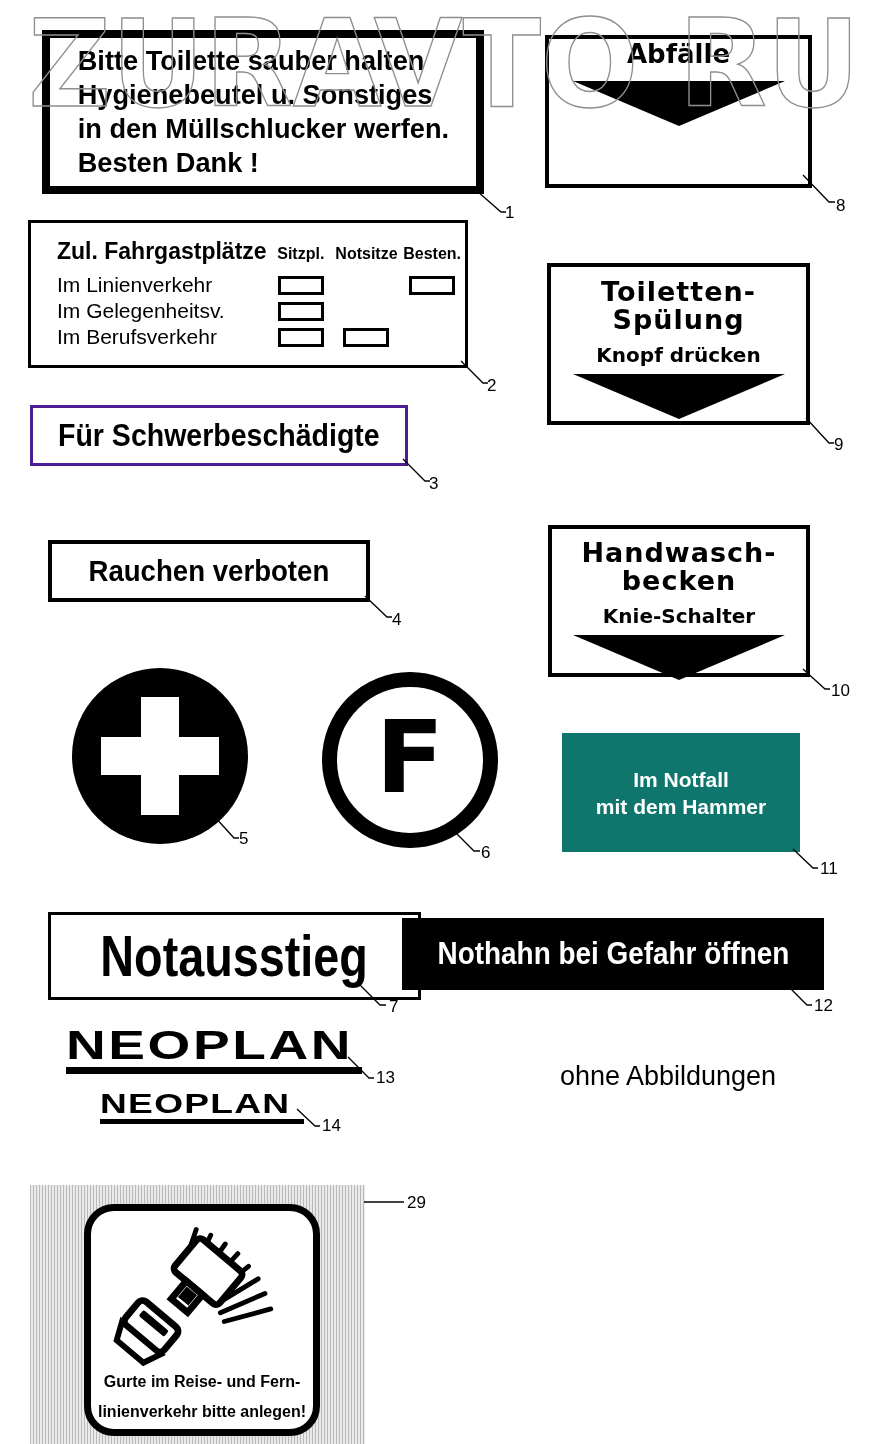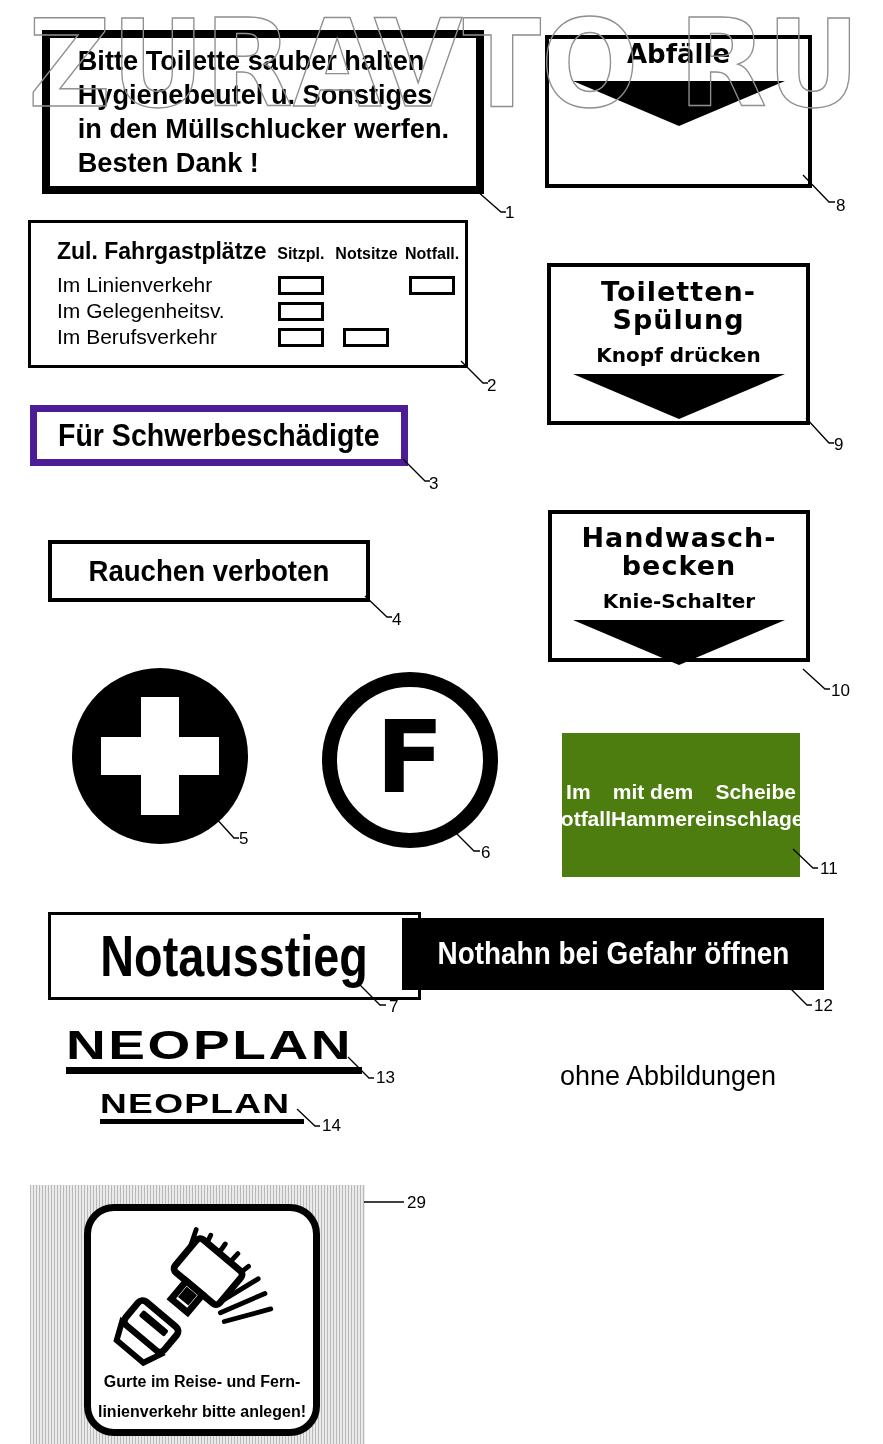--- a/index.html
+++ b/index.html
@@ -22,50 +22,50 @@
   #s2 { left:28px; top:220px; width:440px; height:148px; border:3px solid #000; padding:15px 0 0 26px; }
   .s2-head { display:flex; align-items:baseline; }
   .s2-title { width:212px; font-size:23px; font-weight:bold; }
   .s2-col { width:66px; text-align:center; font-size:16px; font-weight:bold; }
   .s2-rows { margin-top:7px; }
   .s2-row { display:flex; align-items:center; height:26px; }
   .s2-label { width:212px; font-size:21px; font-weight:normal; }
   .s2-cell { width:66px; display:flex; justify-content:center; }
   .blank-box { width:46px; height:19px; border:3px solid #000; box-sizing:border-box; background:#fff; }
 
-  #s3 { left:30px; top:405px; width:378px; height:61px; border:7px solid #4c1d95; font-weight:bold; font-size:31px; }
+  #s3 { left:30px; top:405px; width:378px; height:61px; border:3px solid #4c1d95; font-weight:bold; font-size:31px; }
   #s3 .inner { transform:scaleX(0.92); }
   #s4 { left:48px; top:540px; width:322px; height:62px; border:4px solid #000; font-weight:bold; font-size:30px; }
   #s4 .inner { transform:scaleX(0.92); }
 
   
   #s5 { left:72px; top:668px; width:176px; height:176px; background:#000; border-radius:50%; border:none; }
   #s5 .cross-h { position:absolute; left:29px; top:69px; width:118px; height:38px; background:#fff; }
   #s5 .cross-v { position:absolute; left:69px; top:29px; width:38px; height:118px; background:#fff; }
   #s6 { left:322px; top:672px; width:176px; height:176px; border:15px solid #000; border-radius:50%;
         font-family:"DejaVu Sans", sans-serif; font-weight:bold; font-size:100px; line-height:1; padding-bottom:4px; }
 
   #s7 { left:48px; top:912px; width:373px; height:88px; border:3px solid #000; font-weight:bold; font-size:57px; }
   #s7 .inner { transform:scaleX(0.82); white-space:nowrap; }
 
   
   .arrow-sign { border:4px solid #000; display:flex; flex-direction:column; align-items:center;
                 font-family:"DejaVu Sans", sans-serif; font-weight:bold; text-align:center; }
   #s8 { left:545px; top:35px; width:267px; height:153px; font-size:26px; }
   #s8 .tri { margin-top:12px; }
   #s9 { left:547px; top:263px; width:263px; height:162px; padding-top:11px; }
-  #s10 { left:548px; top:510px; width:262px; height:152px; padding-top:10px; }
+  #s10 { left:548px; top:525px; width:262px; height:152px; padding-top:10px; }
   .big-line { font-size:27px; line-height:28px; letter-spacing:1px; }
   .small-line { font-size:20px; line-height:24px; margin-top:9px; }
   .tri { width:0; height:0; border-left:106px solid transparent; border-right:106px solid transparent;
          border-top:45px solid #000; margin-top:7px; }
 
   
-  #s11 { left:562px; top:733px; width:238px; height:144px; background:#4d7c0f; color:#fff; border:none;
-         flex-direction:row; font-weight:bold; font-size:21px; line-height:27px; text-align:center; }
+  #s11 { left:562px; top:733px; width:238px; height:119px; background:#0f766e; color:#fff; border:none;
+         flex-direction:column; font-weight:bold; font-size:21px; line-height:27px; text-align:center; }
   #s12 { left:402px; top:918px; width:422px; height:72px; background:#000; color:#fff; border:none;
          font-weight:bold; font-size:31px; }
   #s12 .inner { transform:scaleX(0.9); white-space:nowrap; }
 
   
   .neoplan { position:absolute; }
   .neoplan .txt { font-weight:bold; white-space:nowrap; transform-origin:left top; display:inline-block; }
   .neoplan .bar { position:absolute; left:0; bottom:0; width:100%; height:7px; background:#000; }
   #s13 { left:66px; top:1026px; width:296px; height:48px; }
   #s13 .txt { font-size:43px; line-height:40px; letter-spacing:2px; transform:scaleX(1.28) scaleY(0.95); }
@@ -122,21 +122,21 @@
       <div>Besten Dank !</div>
     </div>
   </div>
   <span class="ref" style="left:505px;top:203px">1</span>
 
   <div id="s2" class="sign">
     <div class="s2-head">
       <span class="s2-title">Zul. Fahrgastplätze</span>
       <span class="s2-col">Sitzpl.</span>
       <span class="s2-col">Notsitze</span>
-      <span class="s2-col">Notfall.</span>
+      <span class="s2-col">Besten.</span>
     </div>
     <div class="s2-rows">
       <div class="s2-row">
         <span class="s2-label">Im Linienverkehr</span>
         <span class="s2-cell">
             <span class="blank-box"></span>
           </span>
         <span class="s2-cell"></span>
         <span class="s2-cell">
             <span class="blank-box"></span>
@@ -208,21 +208,20 @@
     <div class="big-line">Handwasch-</div>
     <div class="big-line">becken</div>
     <div class="small-line">Knie-Schalter</div>
     <div class="tri"></div>
   </div>
   <span class="ref" style="left:831px;top:681px">10</span>
 
   <div id="s11" class="sign center">
     <div>Im Notfall</div>
     <div>mit dem Hammer</div>
-    <div>Scheibe einschlagen</div>
   </div>
   <span class="ref" style="left:820px;top:859px">11</span>
 
   <div id="s12" class="sign center">
     <div class="inner">Nothahn bei Gefahr öffnen</div>
   </div>
   <span class="ref" style="left:814px;top:996px">12</span>
 
   <div id="s13" class="neoplan">
     <span class="txt">NEOPLAN</span>

